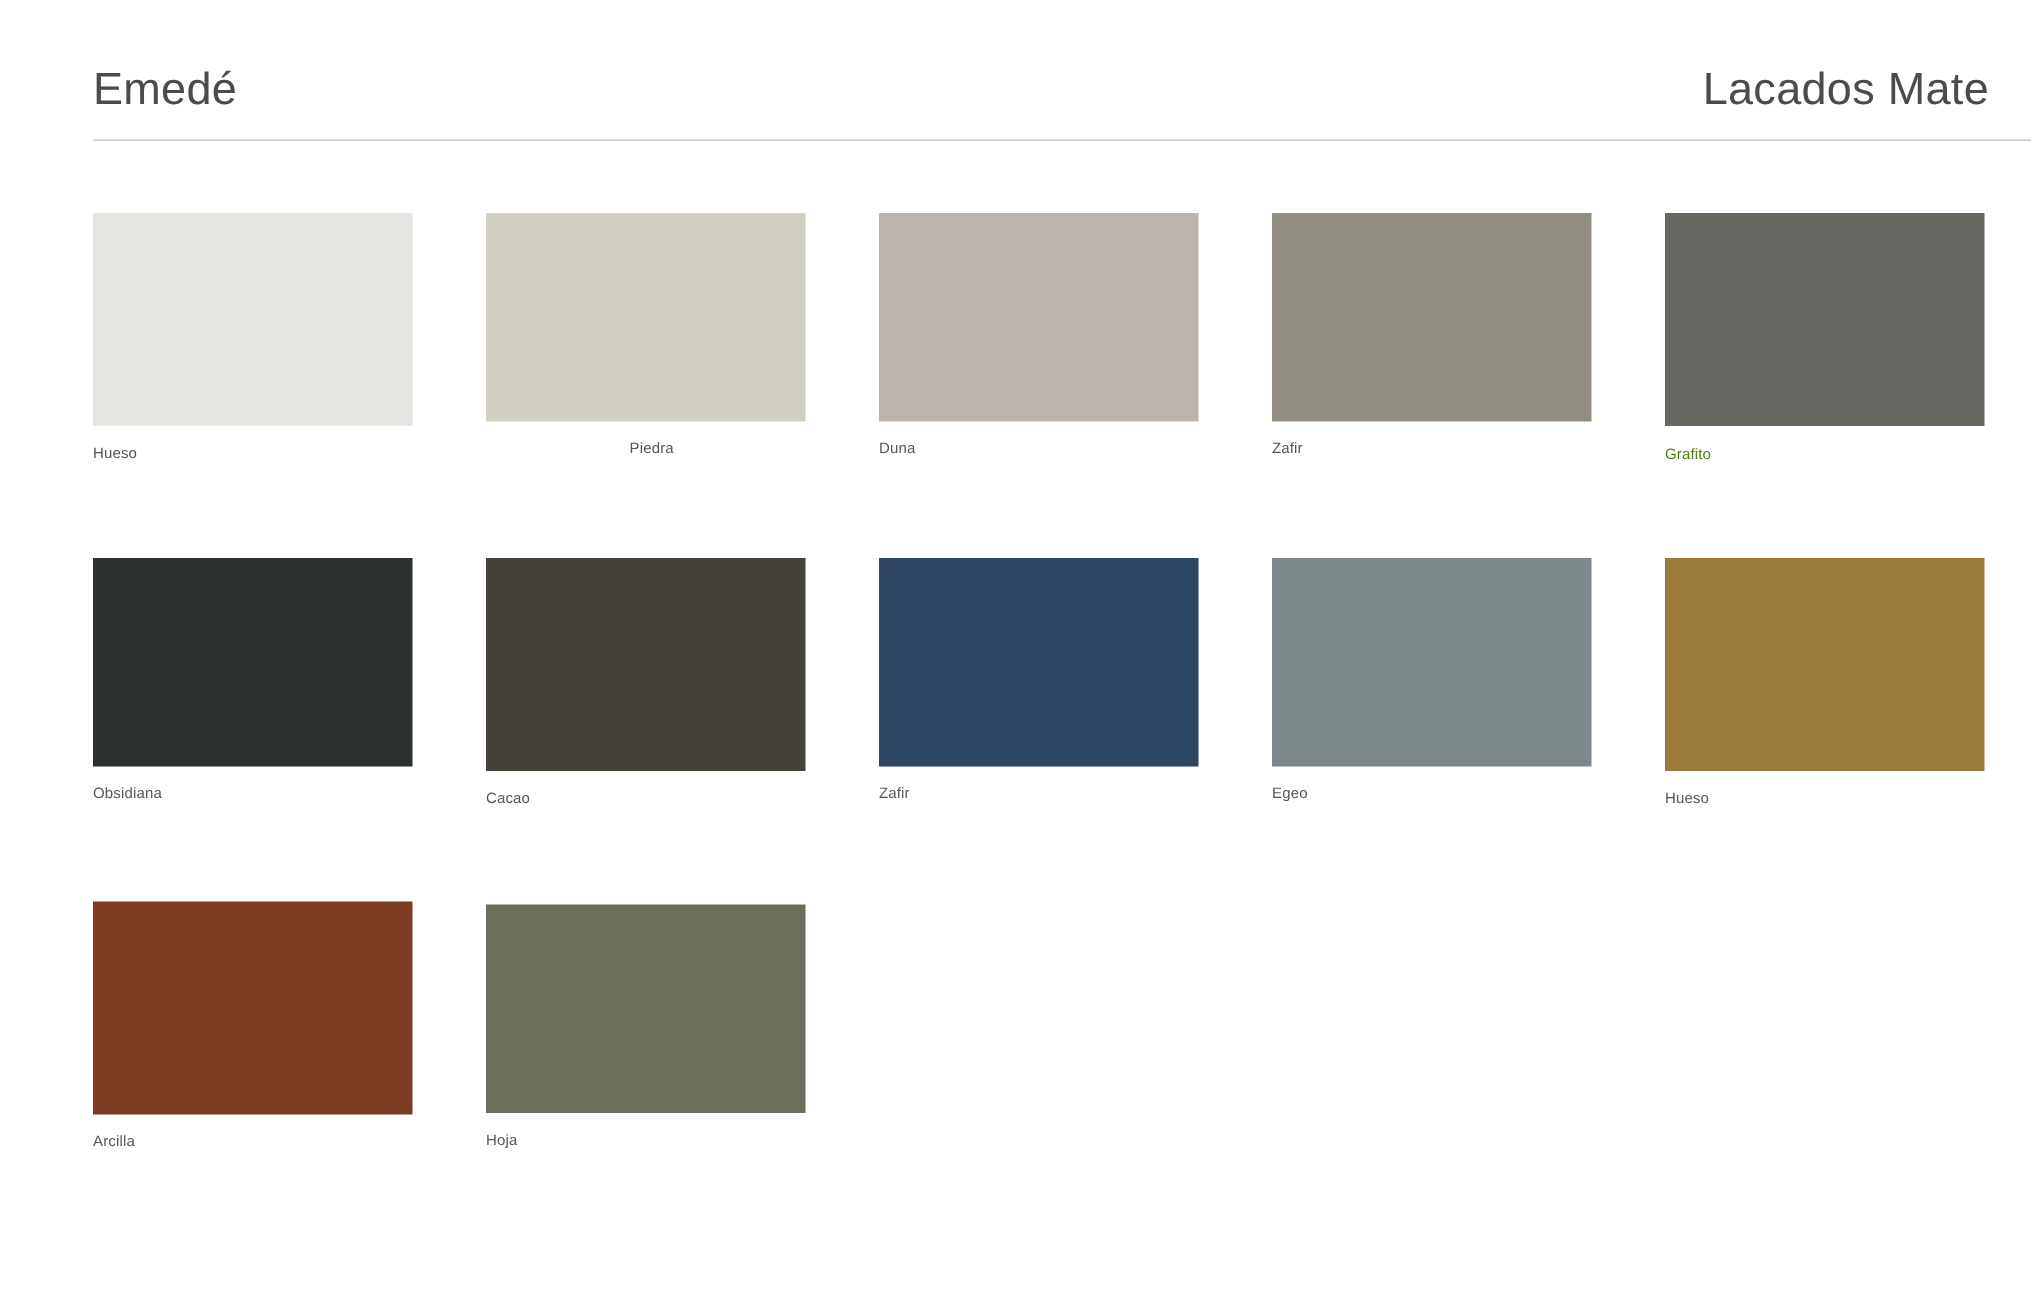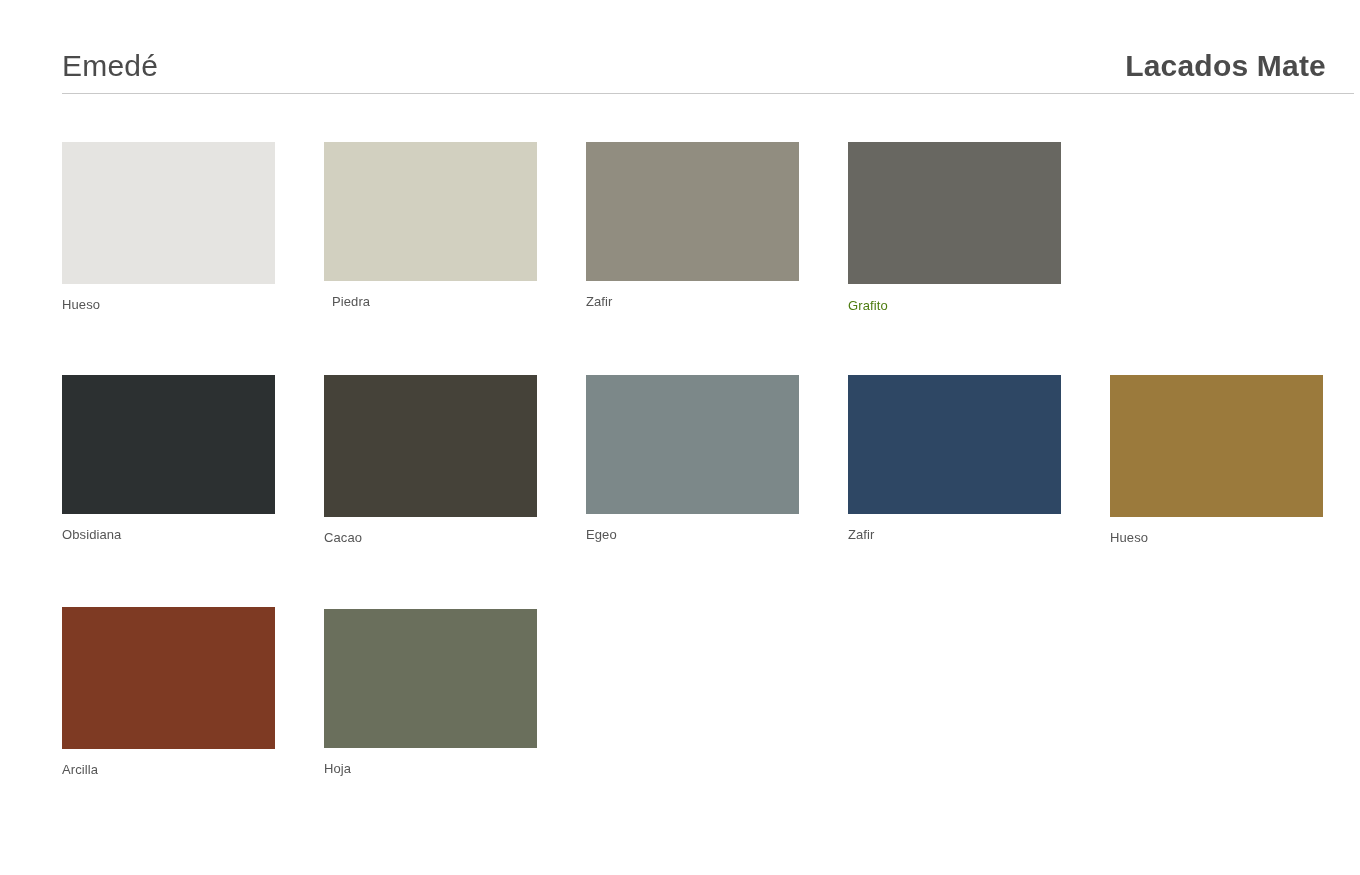--- a/index.html
+++ b/index.html
@@ -24,35 +24,35 @@
 
   
   .header {
     position: absolute;
     left: 62px;
     top: 45px;
     width: 1292px;
     height: 48px;
     border-bottom: 1px solid #c9c9c9;
     display: flex;
-    align-items: center;
+    align-items: flex-start;
     justify-content: space-between;
   }
   .brand-title {
     font-size: 30px;
     font-weight: 400;
     color: #4b4b4b;
     letter-spacing: 0.2px;
     line-height: 1;
     padding-bottom: 7px;
     white-space: nowrap;
   }
   .collection-title {
     font-size: 30px;
-    font-weight: 700;
+    font-weight: 400;
     color: #4b4b4b;
     letter-spacing: 0.2px;
     line-height: 1;
     padding-bottom: 7px;
     padding-right: 28px;
     white-space: nowrap;
   }
 
   
   .grid {
@@ -83,29 +83,30 @@
     width: 213px;
     height: 142px;
     display: block;
   }
   .swatch-chip.short {
     height: 139px;
   }
 
   .swatch-label {
     margin-top: 14px;
-    font-size: 13px;
+    font-size: 10px;
     font-weight: 400;
     color: #555555;
     line-height: 1;
     letter-spacing: 0.1px;
     white-space: nowrap;
   }
   .swatch-label.indented {
     padding-left: 8px;
+    text-align: center;
   }
   .swatch-label.emphasis {
     color: #4d7c0f;
     margin-top: 15px;
   }
 </style>
 </head>
 <body>
 
 <div class="page">
@@ -120,45 +121,49 @@
     <div class="grid-row">
       <div class="swatch-cell">
         <span class="swatch-chip" style="background-color: rgb(229, 228, 225);"></span>
         <div class="swatch-label">Hueso</div>
       </div>
       <div class="swatch-cell">
         <span class="swatch-chip short" style="background-color: rgb(210, 208, 192);"></span>
         <div class="swatch-label indented">Piedra</div>
       </div>
       <div class="swatch-cell">
+        <span class="swatch-chip short" style="background-color: rgb(189, 179, 174);"></span>
+        <div class="swatch-label">Duna</div>
+      </div>
+      <div class="swatch-cell">
         <span class="swatch-chip short" style="background-color: rgb(145, 141, 128);"></span>
         <div class="swatch-label">Zafir</div>
       </div>
       <div class="swatch-cell">
         <span class="swatch-chip" style="background-color: rgb(104, 103, 97);"></span>
         <div class="swatch-label emphasis">Grafito</div>
       </div>
     </div>
 
     <div class="grid-row">
       <div class="swatch-cell">
         <span class="swatch-chip short" style="background-color: rgb(44, 48, 49);"></span>
         <div class="swatch-label">Obsidiana</div>
       </div>
       <div class="swatch-cell">
         <span class="swatch-chip" style="background-color: rgb(69, 66, 57);"></span>
         <div class="swatch-label">Cacao</div>
       </div>
       <div class="swatch-cell">
+        <span class="swatch-chip short" style="background-color: rgb(46, 71, 100);"></span>
+        <div class="swatch-label">Zafir</div>
+      </div>
+      <div class="swatch-cell">
         <span class="swatch-chip short" style="background-color: rgb(124, 136, 137);"></span>
         <div class="swatch-label">Egeo</div>
-      </div>
-      <div class="swatch-cell">
-        <span class="swatch-chip short" style="background-color: rgb(46, 71, 100);"></span>
-        <div class="swatch-label">Zafir</div>
       </div>
       <div class="swatch-cell">
         <span class="swatch-chip" style="background-color: rgb(155, 122, 60);"></span>
         <div class="swatch-label">Hueso</div>
       </div>
     </div>
 
     <div class="grid-row">
       <div class="swatch-cell">
         <span class="swatch-chip" style="background-color: rgb(126, 58, 35);"></span>

